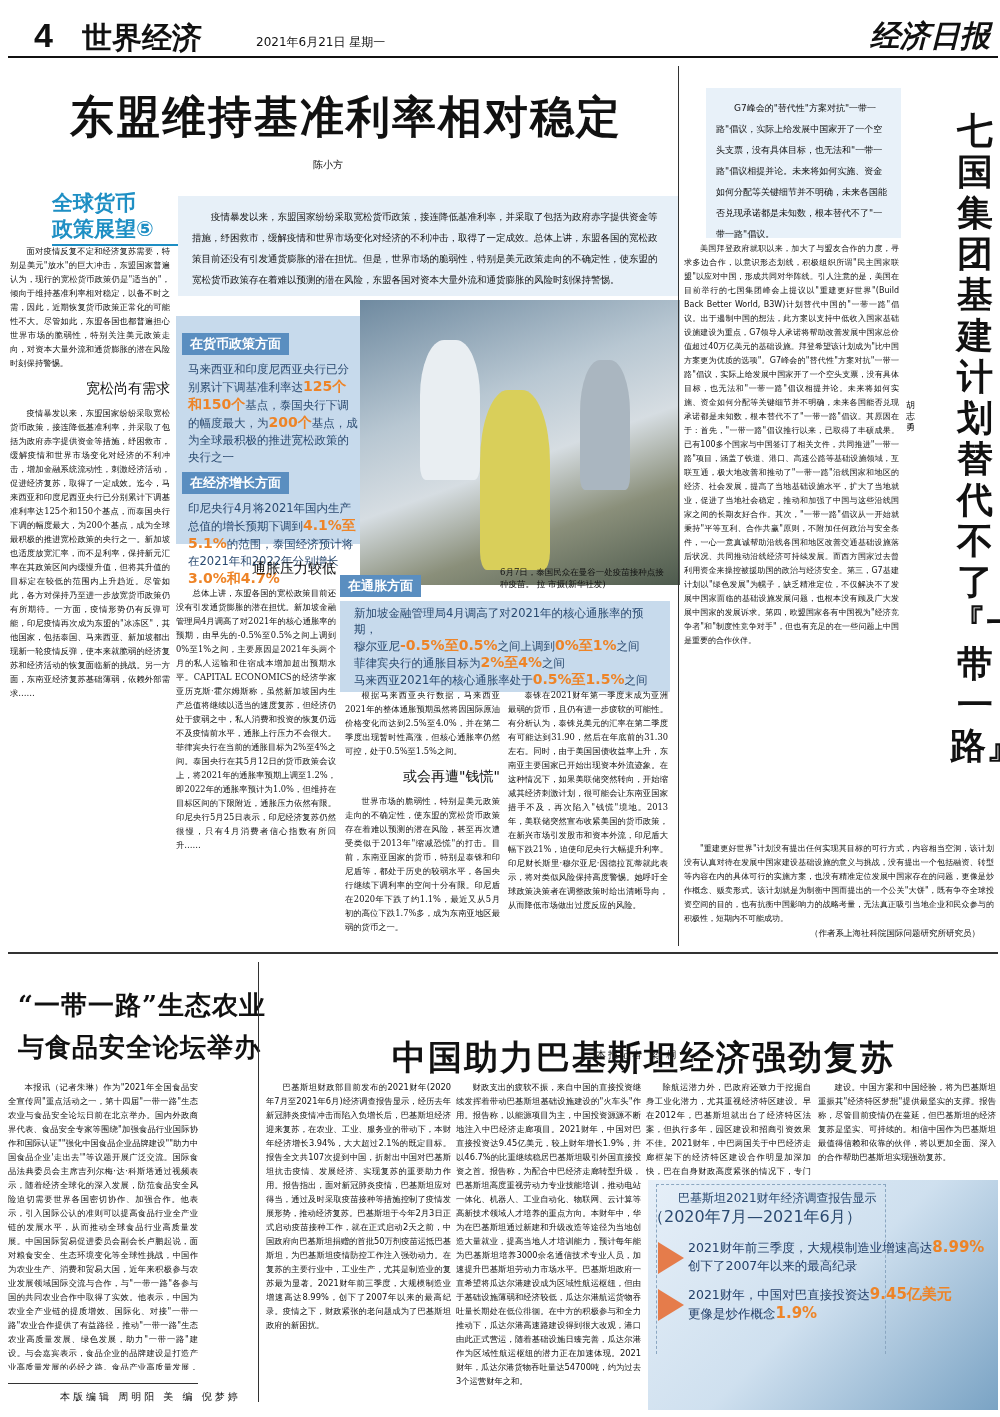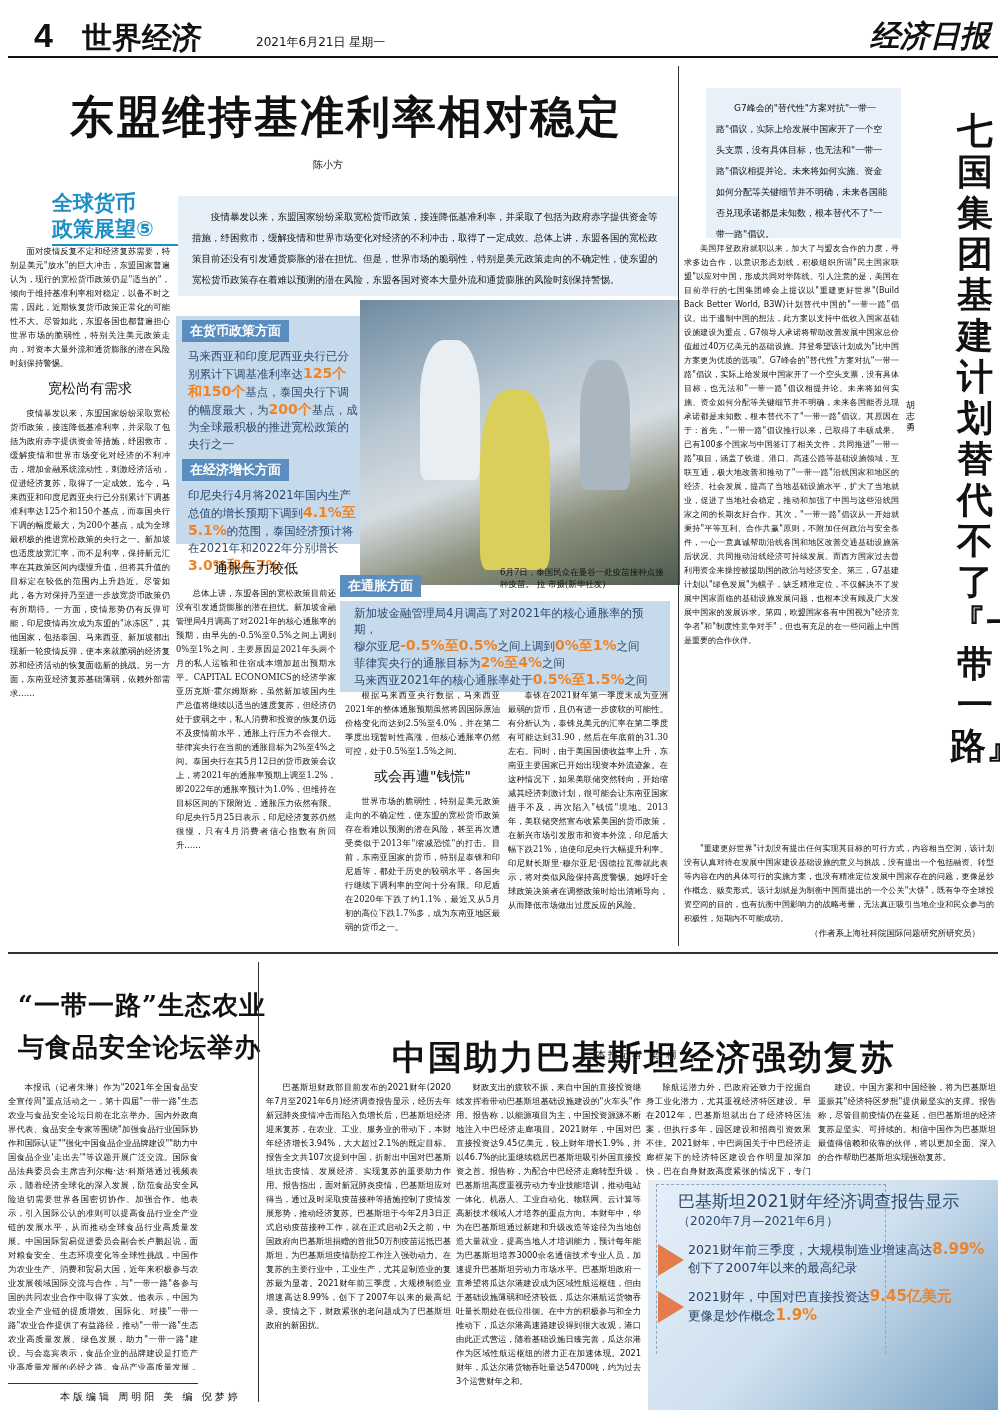--- a/index.html
+++ b/index.html
@@ -11,36 +11,36 @@
 .date{left:256px;top:34px;font-size:12px}
 .logo{right:10px;top:16px;font-size:30px;font-family:"DejaVu Serif",serif;font-style:italic;font-weight:bold}
 .h1{left:70px;top:88px;font-size:44px;font-weight:bold;letter-spacing:2px;font-family:"Liberation Sans",sans-serif}
 .byline{font-size:10px;font-family:"DejaVu Serif",serif}
 .vline{background:#333;width:1px}
 .hline{background:#333;height:1px}
 .sidehead{left:52px;top:190px;color:#1e8fc4;font-size:21px;font-weight:bold;line-height:26px;border-bottom:2px solid #1e8fc4;padding-bottom:2px;width:150px}
 .abstract{left:178px;top:196px;width:500px;height:100px;background:#e7f0f8;padding:10px 14px;font-size:9.5px;line-height:21px;text-indent:2em}
 .col{font-size:8.3px;line-height:14px;text-align:justify;text-indent:2em;overflow:hidden;font-family:"DejaVu Serif",serif}
 .col p{margin:0}
-.col .sub{text-indent:0;text-align:center;font-size:14px;font-family:"DejaVu Sans",sans-serif;margin:8px 0;line-height:20px}
+.col .sub{text-indent:0;text-align:right;font-size:14px;font-family:"DejaVu Sans",sans-serif;margin:8px 0;line-height:20px}
 .photo{left:360px;top:300px;width:320px;height:285px;background:linear-gradient(160deg,#6f8aa0 0%,#b8c7d2 35%,#d6dde2 55%,#8a8f7a 75%,#4d5a4d 100%)}
 .photo .person{position:absolute;border-radius:40% 40% 10% 10%}
 .info{background:rgba(196,216,235,0.95);padding:4px 8px}
 .tag{display:inline-block;background:#5a8ec0;color:#fff;font-size:13px;padding:2px 8px;font-weight:bold}
 .info-text{font-size:12.5px;line-height:19px;color:#2a4a70;margin-top:6px;padding-left:6px}
 .hl{color:#ee8427;font-weight:bold;font-size:14px}
 .caption{font-size:8.5px;font-family:"DejaVu Serif",serif;line-height:12px}
 .boxed{left:706px;top:88px;width:195px;height:150px;background:#e8f1f9;padding:10px 10px;font-size:9px;line-height:21px;text-indent:2em}
 .vtitle{left:950px;top:110px;width:50px;font-size:36px;font-weight:bold;font-family:"DejaVu Serif",serif;line-height:41px;text-align:center}
 .vauthor{left:906px;top:400px;width:14px;font-size:9px;line-height:11px;font-family:Liberation Serif, serif}
 .h2l{left:18px;font-family:"DejaVu Serif",serif;font-weight:bold;font-size:26px;letter-spacing:1px}
 .h2r{left:392px;top:1035px;font-size:34px;font-weight:bold;letter-spacing:2px;font-family:"Liberation Sans",sans-serif}
 .chartbox{left:648px;top:1180px;width:350px;height:230px;background:linear-gradient(135deg,#e6eff8 0%,#cfe0ef 50%,#7aa3c4 100%);overflow:hidden}
-.chart-title{font-size:17px;color:#2b4a70;margin:10px 0 0 30px}
-.chart-sub{font-size:12px;color:#2b4a70;margin-left:30px}
+.chart-title{font-size:12px;color:#2b4a70;margin:10px 0 0 30px}
+.chart-sub{font-size:16px;color:#2b4a70;}
 .chart-item{position:relative;margin:10px 0 0 10px;padding-left:30px;font-size:12.5px;color:#24406a;line-height:18px}
 .chart-item .tri{position:absolute;left:0;top:4px;width:0;height:0;border-top:16px solid transparent;border-bottom:16px solid transparent;border-left:26px solid #e57c4b}
 .editors{left:60px;top:1390px;font-size:10px;font-family:"DejaVu Serif",serif;letter-spacing:3px}
 </style>
 </head>
 <body>
 
 <div class="abs mast"></div>
 <div class="abs pgnum">4</div>
 <div class="abs section">世界经济</div>
@@ -58,21 +58,21 @@
 <div class="abs abstract">疫情暴发以来，东盟国家纷纷采取宽松货币政策，接连降低基准利率，并采取了包括为政府赤字提供资金等措施，纾困救市，缓解疫情和世界市场变化对经济的不利冲击，取得了一定成效。总体上讲，东盟各国的宽松政策目前还没有引发通货膨胀的潜在担忧。但是，世界市场的脆弱性，特别是美元政策走向的不确定性，使东盟的宽松货币政策存在着难以预测的潜在风险，东盟各国对资本大量外流和通货膨胀的风险时刻保持警惕。</div>
 
 <div class="abs col" style="left:10px;top:244px;width:160px;height:700px">
   <p>面对疫情反复不定和经济复苏需要，特别是美元"放水"的巨大冲击，东盟国家普遍认为，现行的宽松货币政策仍是"适当的"，倾向于维持基准利率相对稳定，以备不时之需，因此，近期恢复货币政策正常化的可能性不大。尽管如此，东盟各国也都普遍担心世界市场的脆弱性，特别关注美元政策走向，对资本大量外流和通货膨胀的潜在风险时刻保持警惕。</p>
   <p class="sub">宽松尚有需求</p>
   <p>疫情暴发以来，东盟国家纷纷采取宽松货币政策，接连降低基准利率，并采取了包括为政府赤字提供资金等措施，纾困救市，缓解疫情和世界市场变化对经济的不利冲击，增加金融系统流动性，刺激经济活动，促进经济复苏，取得了一定成效。迄今，马来西亚和印度尼西亚央行已分别累计下调基准利率达125个和150个基点，而泰国央行下调的幅度最大，为200个基点，成为全球最积极的推进宽松政策的央行之一。新加坡也适度放宽汇率，而不是利率，保持新元汇率在其政策区间内缓慢升值，但将其升值的目标定在较低的范围内上升趋近。尽管如此，各方对保持乃至进一步放宽货币政策仍有所期待。一方面，疫情形势仍有反弹可能，印尼疫情再次成为东盟的"冰冻区"，其他国家，包括泰国、马来西亚、新加坡都出现新一轮疫情反弹，使本来就脆弱的经济复苏和经济活动的恢复面临新的挑战。另一方面，东南亚经济复苏基础薄弱，依赖外部需求……</p>
 </div>
 <div class="abs vline" style="left:0px;top:0px;height:0"></div>
 
 <div class="abs" style="left:176px;top:316px;width:190px;height:228px;background:rgba(196,216,235,0.95)">
-  <div style="padding:4px 6px">
+  <div style="padding:17px 6px">
     <span class="tag">在货币政策方面</span>
     <div class="info-text" style="font-size:11.5px;line-height:17px">
       <span>马来西亚和印度尼西亚央行已分别累计下调基准利率达</span><span class="hl">125个和150个</span><span>基点，泰国央行下调的幅度最大，为</span><span class="hl">200个</span><span>基点，成为全球最积极的推进宽松政策的央行之一</span>
     </div>
     <div style="margin-top:6px"><span class="tag">在经济增长方面</span></div>
     <div class="info-text" style="font-size:11.5px;line-height:17px">
       <span>印尼央行4月将2021年国内生产总值的增长预期下调到</span><span class="hl">4.1%至5.1%</span><span>的范围，泰国经济预计将在2021年和2022年分别增长</span><span class="hl">3.0%和4.7%</span>
     </div>
   </div>
 </div>

